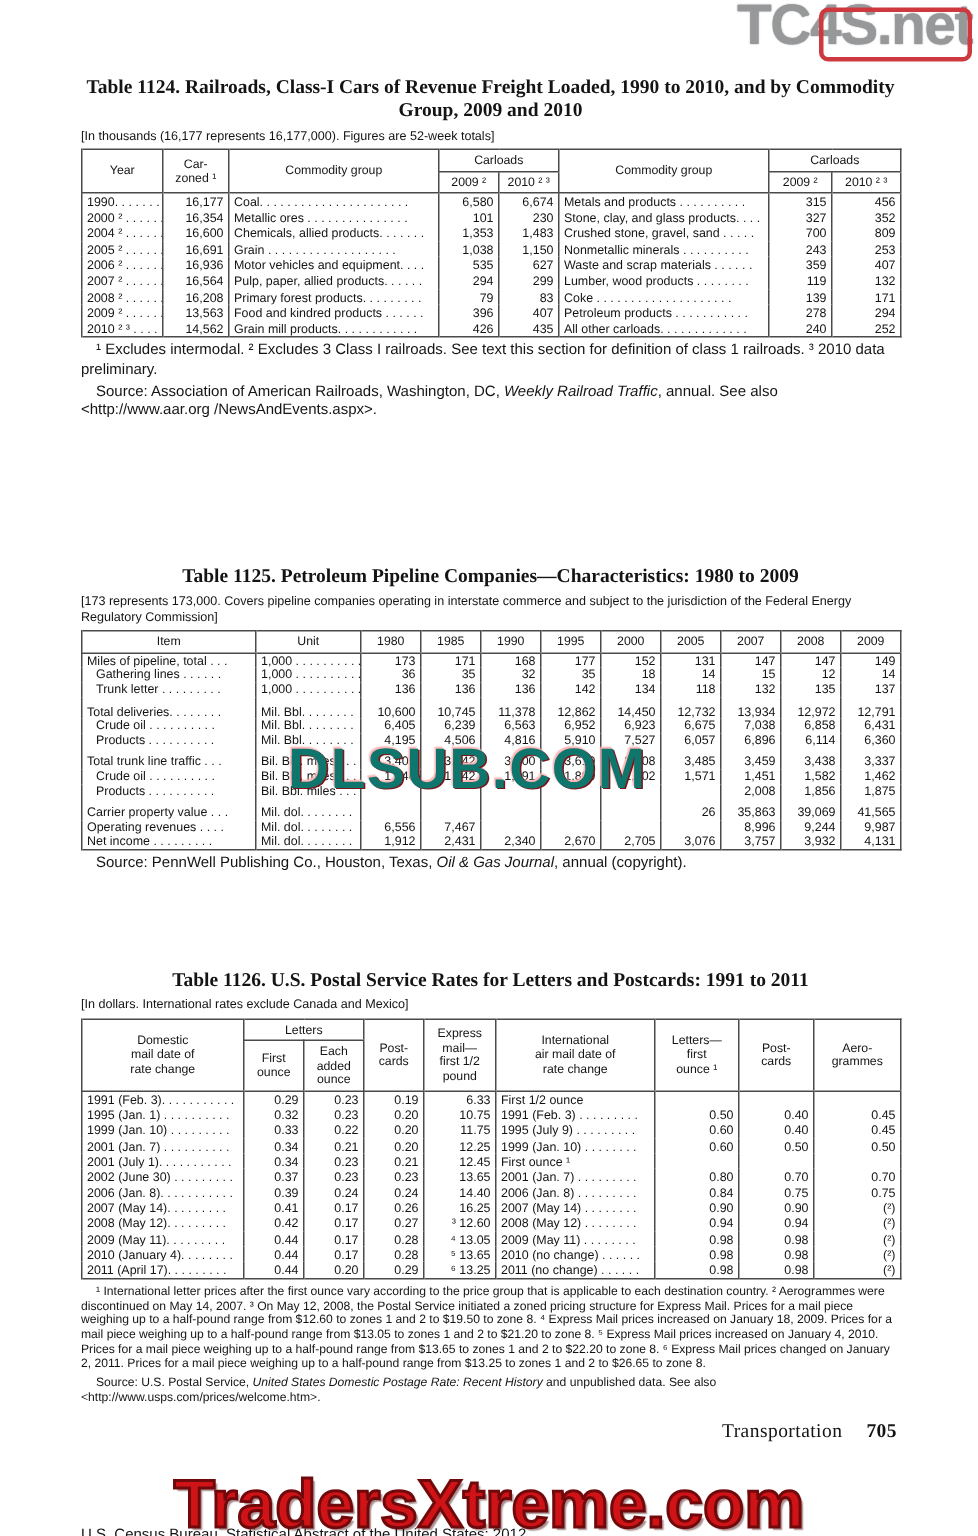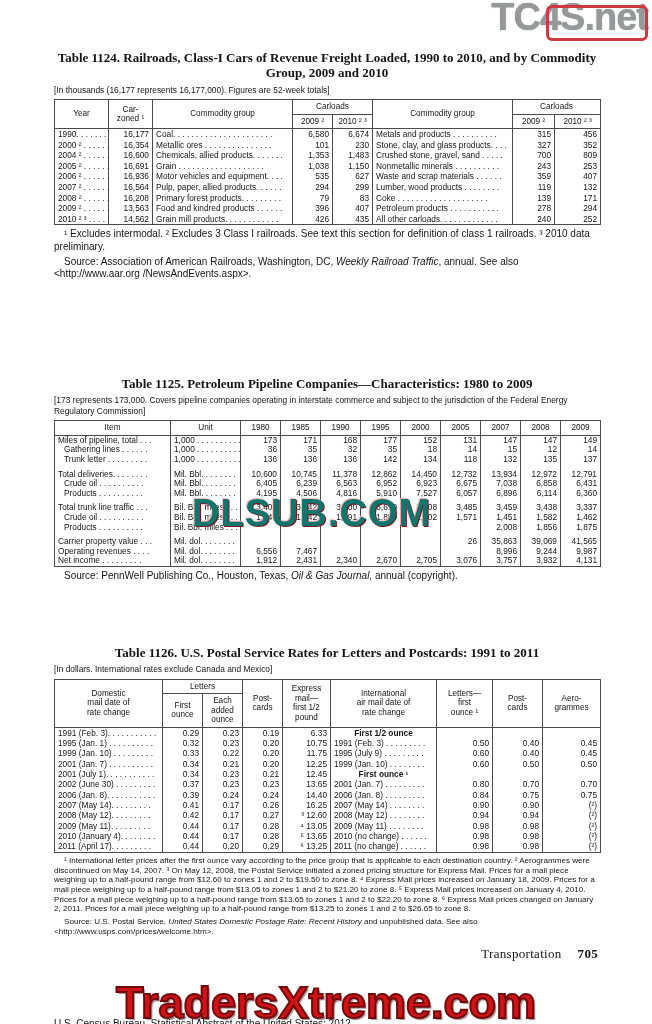--- a/index.html
+++ b/index.html
@@ -17,21 +17,21 @@
   .tbl th{font-weight:normal;text-align:center;vertical-align:middle;
           border-left:1px solid #4a4a4a;border-bottom:1px solid #4a4a4a;
           padding:2px 1px;white-space:pre-line;line-height:1.15;font-size:8.2px;}
   .tbl td{border-left:1px solid #4a4a4a;padding:0 3px;line-height:1.28;vertical-align:bottom;}
   .t1125 td{line-height:1.16;}
   .t1126 td{line-height:1.25;}
   .num{text-align:right;}
   .lbl{text-align:left;}
   .clip{white-space:nowrap;overflow:hidden;}
   .ind{padding-left:9px !important;}
-  .bold{font-weight:bold;text-align:center;}
+  .bold{font-weight:normal;}
   tr.gap td{padding-top:5px;}
   .footnote{font-size:10px;line-height:1.22;margin:3px 0 0 0;text-indent:10px;}
   .fn1126{font-size:8.1px;line-height:1.2;}
   .transport{position:absolute;right:54px;top:946px;font-family:"Liberation Serif",serif;
              font-size:13px;letter-spacing:0.3px;}
   .pageno{margin-left:16px;font-weight:bold;}
   .credit{position:absolute;left:54px;top:1018px;font-size:10px;}
   
   .wm-top{position:absolute;top:-4px;right:4px;}
   .wm-top-text{font-size:38px;font-weight:bold;color:#97989a;letter-spacing:-1px;

